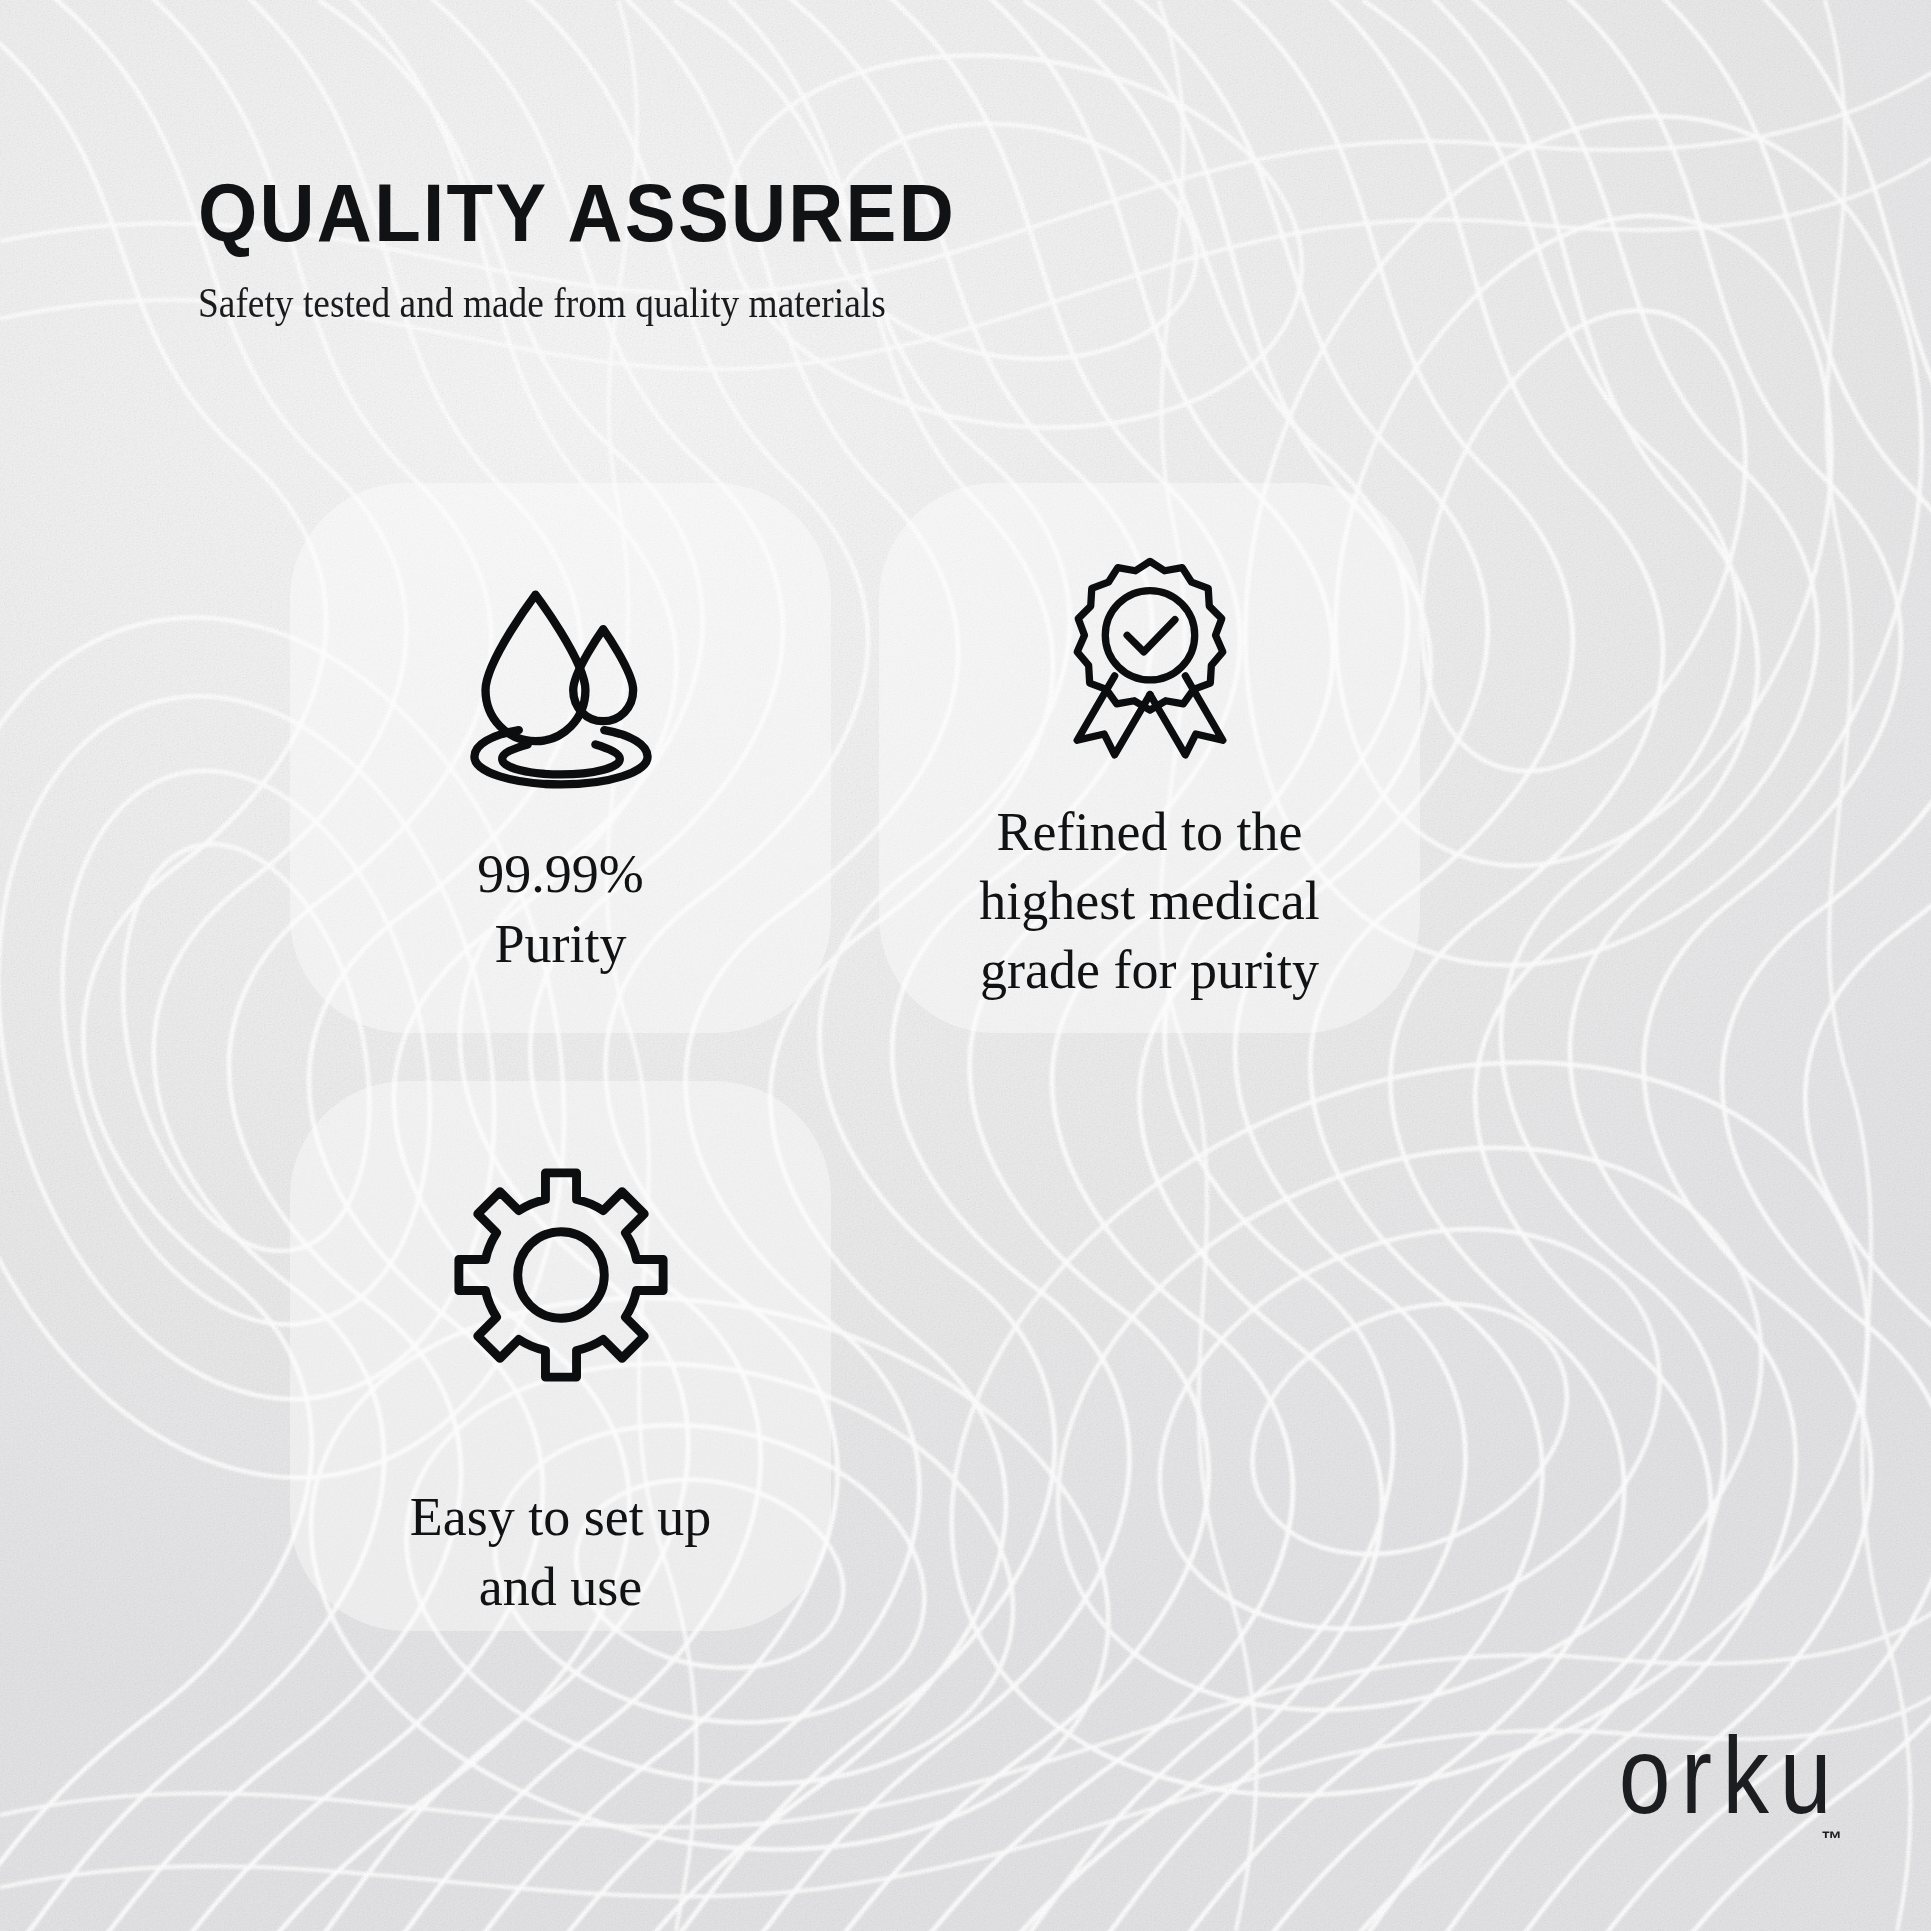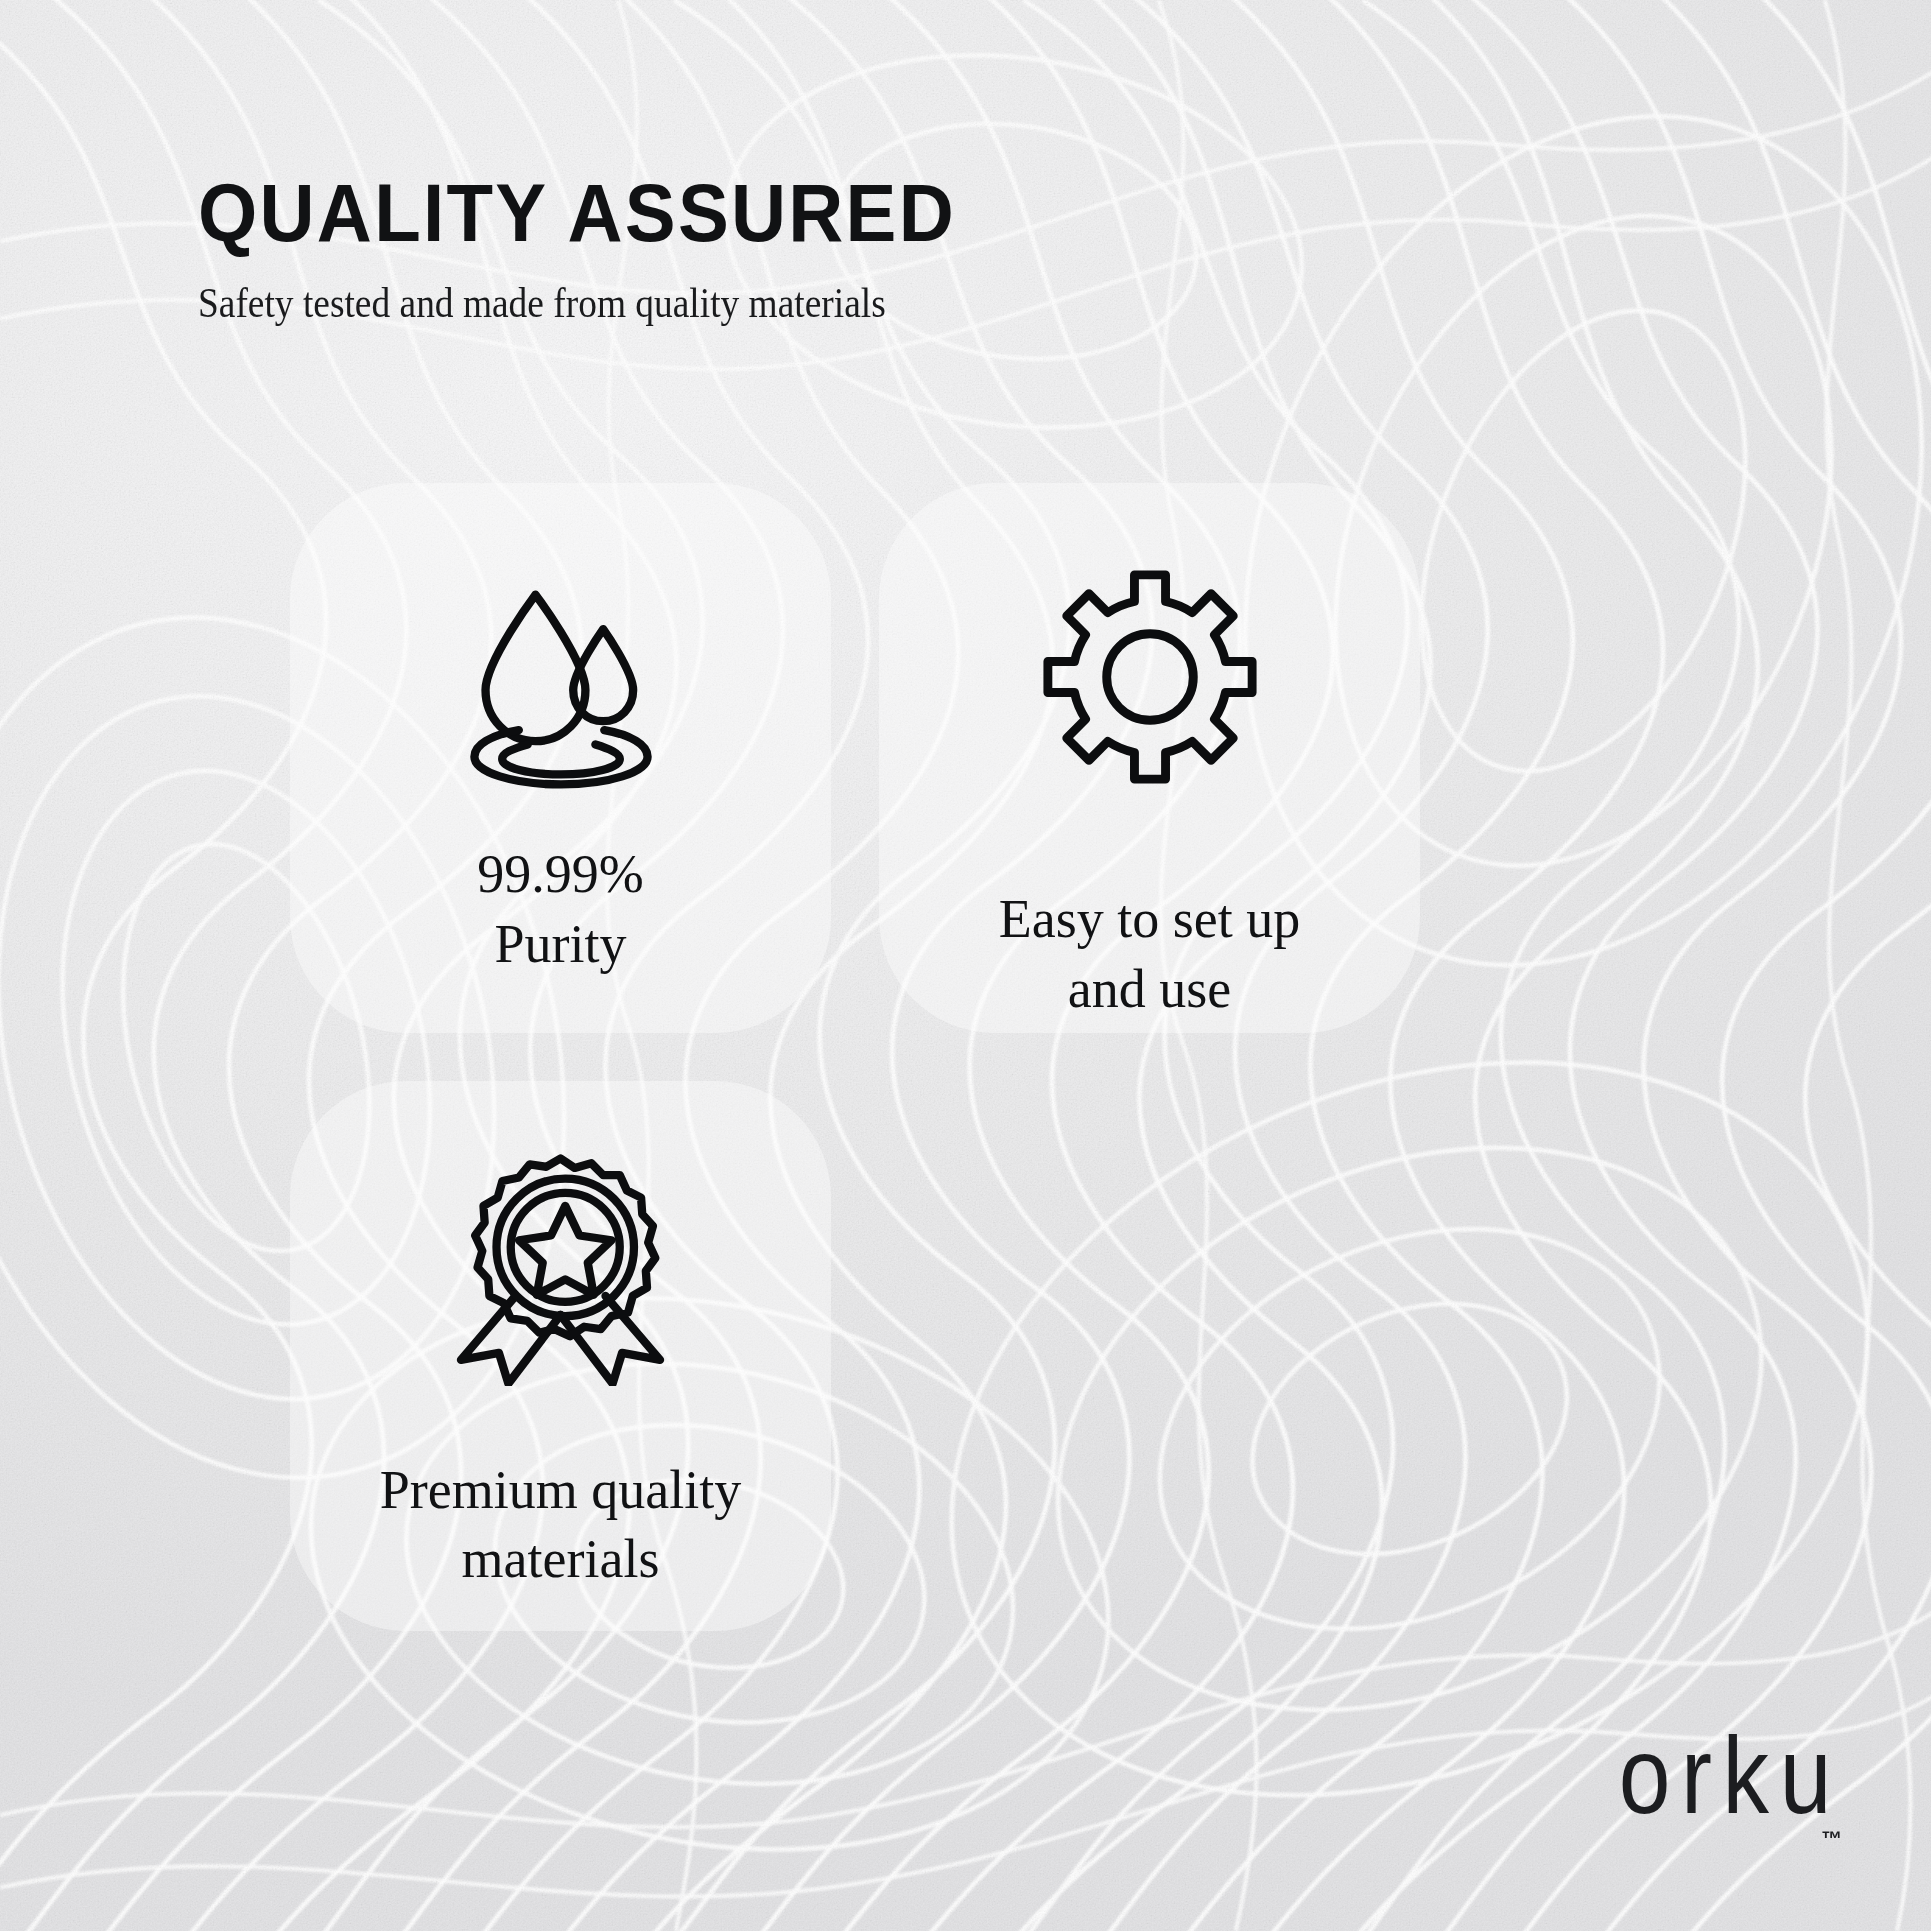--- a/index.html
+++ b/index.html
@@ -247,20 +247,41 @@
           <path d="M138 55 C138 55 111 93 111 110 C111 126 123 138 138 138 C153 138 165 126 165 110 C165 93 138 55 138 55 Z"></path>
 
           <path d="M62 146 C38 150 22 159 22 170 C22 184 57 195 100 195 C143 195 178 184 178 170 C178 159 162 150 139 146"></path>
           <path d="M70 159 C56 163 47 167 47 172 C47 180 71 186 100 186 C129 186 153 180 153 172 C153 167 144 163 131 159"></path>
         </svg>
       </div>
       <div class="card-label">99.99%
 Purity</div>
     </div>
 
+    <div class="card" id="card-refined">
+      <div class="card-icon">
+        <svg viewBox="0 0 200 200" xmlns="http://www.w3.org/2000/svg" fill="none" stroke="#0c0d0f" stroke-width="7" stroke-linecap="round" stroke-linejoin="round">
+
+          <path d="M66 120 L30 182 L56 176 L66 196 L100 138"></path>
+          <path d="M134 120 L170 182 L144 176 L134 196 L100 138"></path>
+
+          <path d="M100 10
+                   L114 19 L131 16 L140 30 L156 36 L157 53 L169 65 L163 81 L170 97 L159 110
+                   L158 127 L142 133 L132 147 L115 144 L100 153 L85 144 L68 147 L58 133
+                   L42 127 L41 110 L30 97 L37 81 L31 65 L43 53 L44 36 L60 30 L69 16 L86 19 Z"></path>
+
+          <circle cx="100" cy="81" r="43"></circle>
+
+          <path d="M78 81 L94 97 L124 66"></path>
+        </svg>
+      </div>
+      <div class="card-label">Refined to the
+highest medical
+grade for purity</div>
+    </div>
 
     <div class="card" id="card-easy">
       <div class="card-icon">
         <svg viewBox="0 0 200 200" xmlns="http://www.w3.org/2000/svg" fill="none" stroke="#0c0d0f" stroke-width="8" stroke-linecap="round" stroke-linejoin="round">
 
           <path d="M86 8 L114 8 L114 32
                    A70 70 0 0 1 138 42 L155 25 L175 45 L158 62
                    A70 70 0 0 1 168 86 L192 86 L192 114 L168 114
                    A70 70 0 0 1 158 138 L175 155 L155 175 L138 158
                    A70 70 0 0 1 114 168 L114 192 L86 192 L86 168
@@ -269,43 +290,20 @@
                    A70 70 0 0 1 42 62 L25 45 L45 25 L62 42
                    A70 70 0 0 1 86 32 Z"></path>
 
           <circle cx="100" cy="100" r="39"></circle>
         </svg>
       </div>
       <div class="card-label">Easy to set up
 and use</div>
     </div>
 
-    <div class="card" id="card-premium">
-      <div class="card-icon">
-        <svg viewBox="0 0 200 200" xmlns="http://www.w3.org/2000/svg" fill="none" stroke="#0c0d0f" stroke-width="7" stroke-linecap="round" stroke-linejoin="round">
-
-          <path d="M62 124 L16 178 L48 172 L56 198 L100 140"></path>
-          <path d="M138 124 L184 178 L152 172 L144 198 L100 140"></path>
-
-          <path d="M100 8
-                   L112 16 L126 12 L136 22 L150 22 L156 35 L168 41 L169 55 L178 65 L174 79
-                   L180 92 L172 103 L173 117 L161 124 L157 138 L143 141 L134 152 L120 150
-                   L108 158 L95 152 L82 155 L72 145 L58 143 L52 130 L40 124 L39 110 L30 100
-                   L34 86 L28 73 L36 62 L35 48 L47 41 L51 27 L65 24 L74 13 L88 15 Z"></path>
-
-          <circle cx="104" cy="83" r="58"></circle>
-
-          <circle cx="104" cy="83" r="46"></circle>
-
-          <path d="M104 48 L116 73 L143 77 L123 96 L128 123 L104 110 L80 123 L85 96 L65 77 L92 73 Z"></path>
-        </svg>
-      </div>
-      <div class="card-label">Premium quality
-materials</div>
-    </div>
 
   </div>
 
   <div id="logo">
     <span id="logo-wordmark">orku</span>
     <span id="logo-tm">™</span>
   </div>
 
 </div>
 

